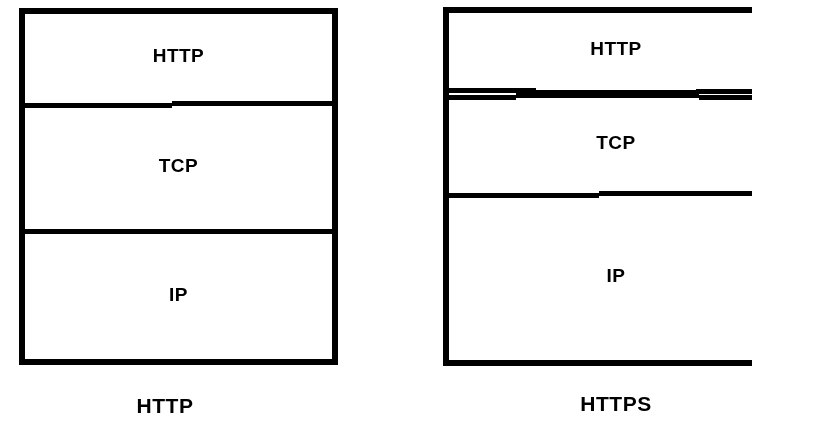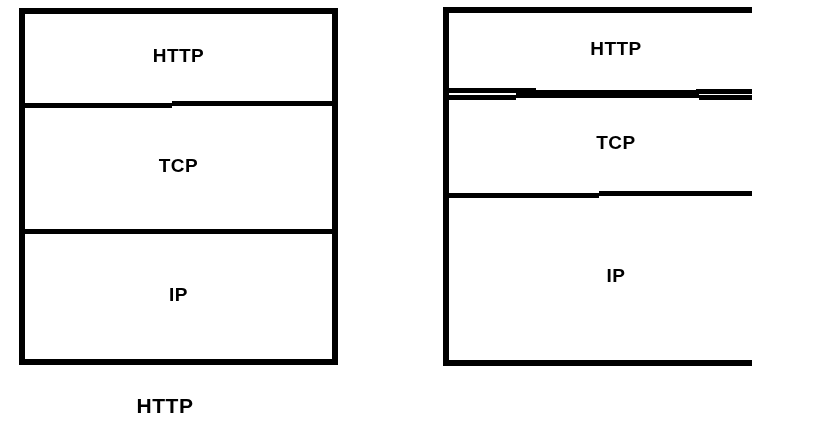--- a/index.html
+++ b/index.html
@@ -129,14 +129,15 @@
       <span class="layer-label">TCP</span>
     </div>
     <div class="divider d-r3">
       <div class="seg s1"></div>
       <div class="seg s2"></div>
     </div>
     <div class="layer rl4">
       <span class="layer-label">IP</span>
     </div>
   </div>
+  <div class="caption caption-right">HTTPS</div>
 
 </div>
 
 </body></html>

